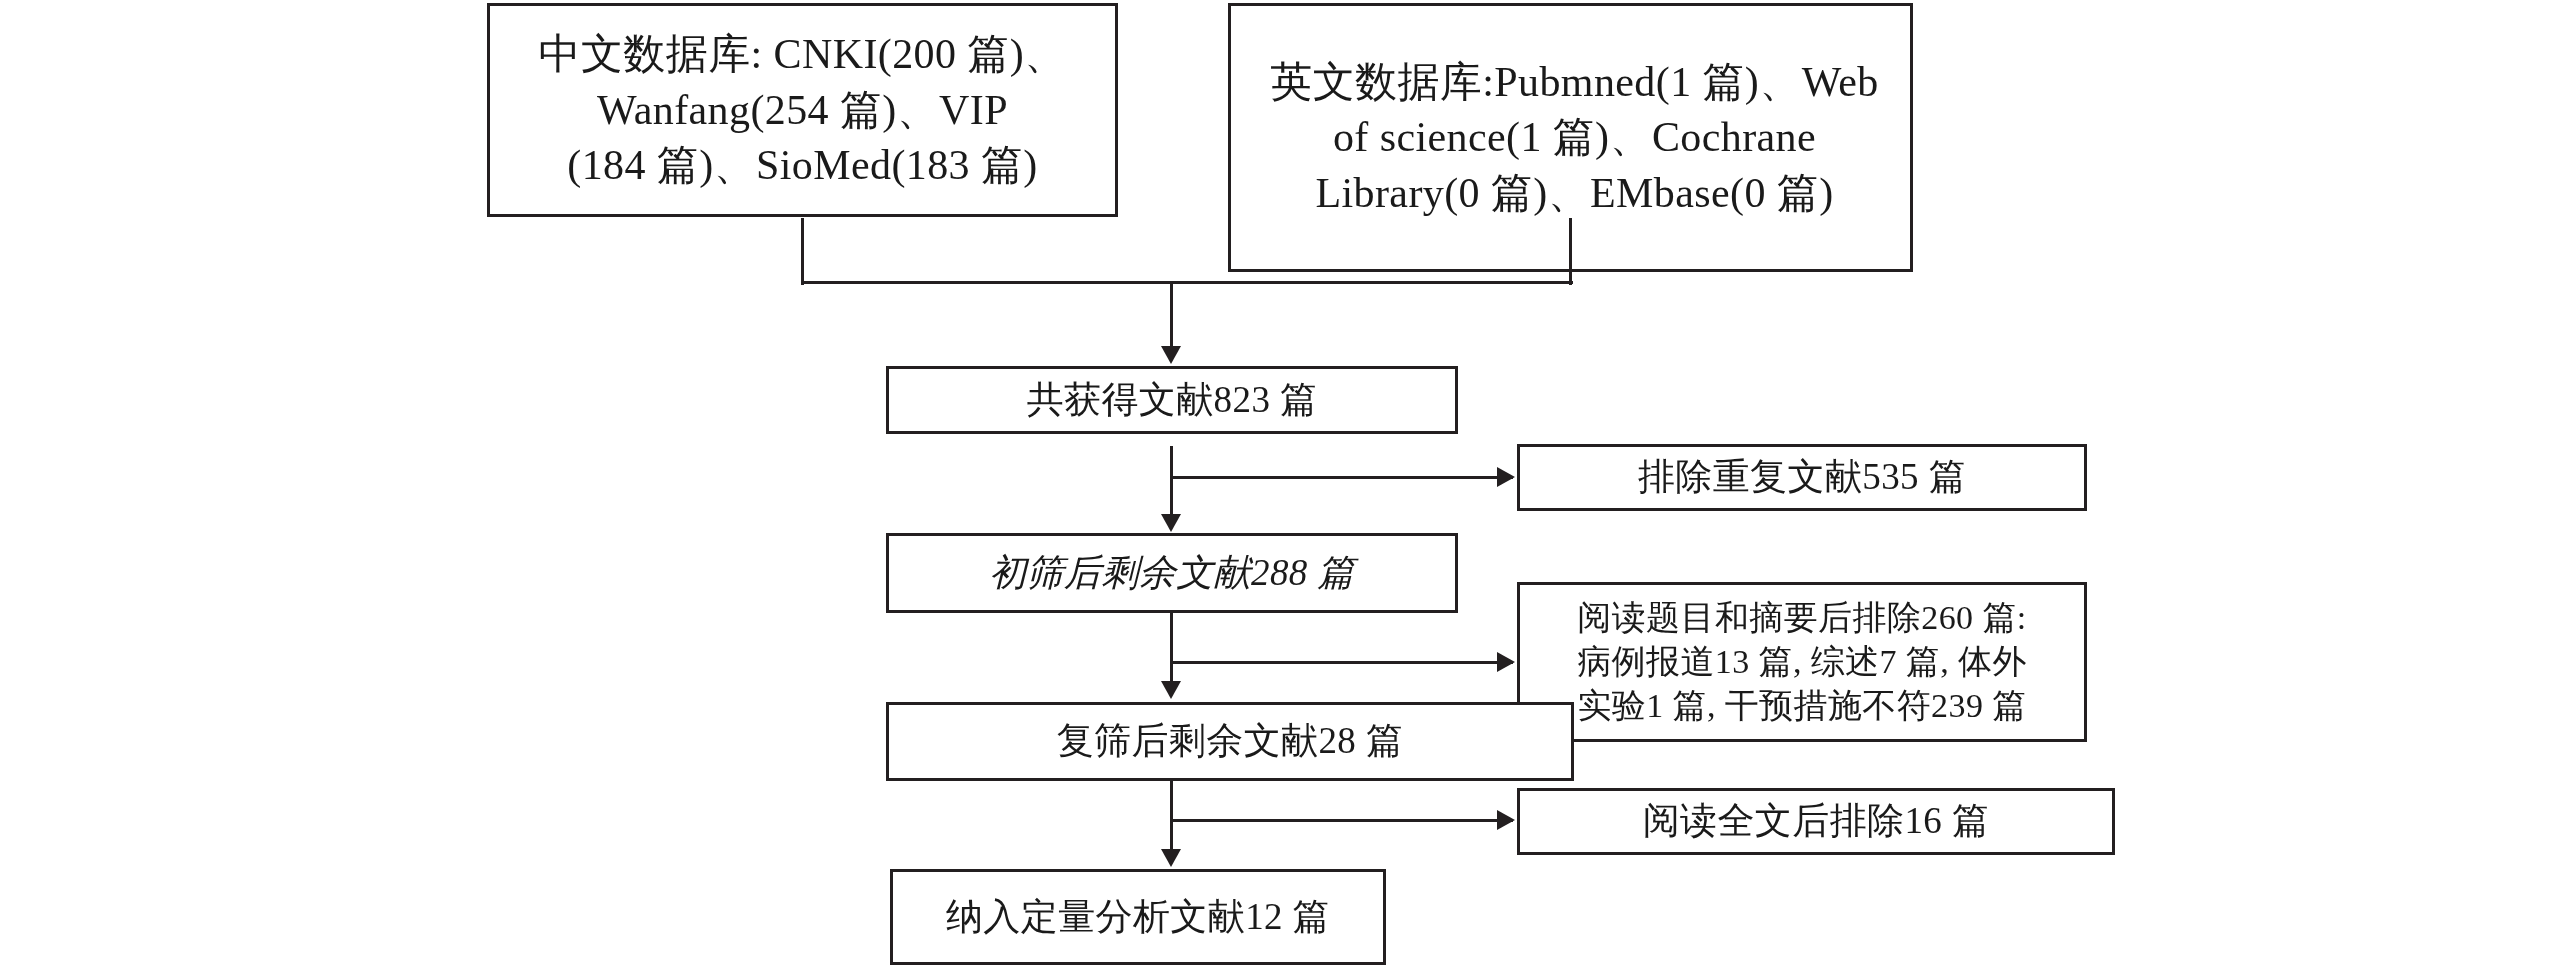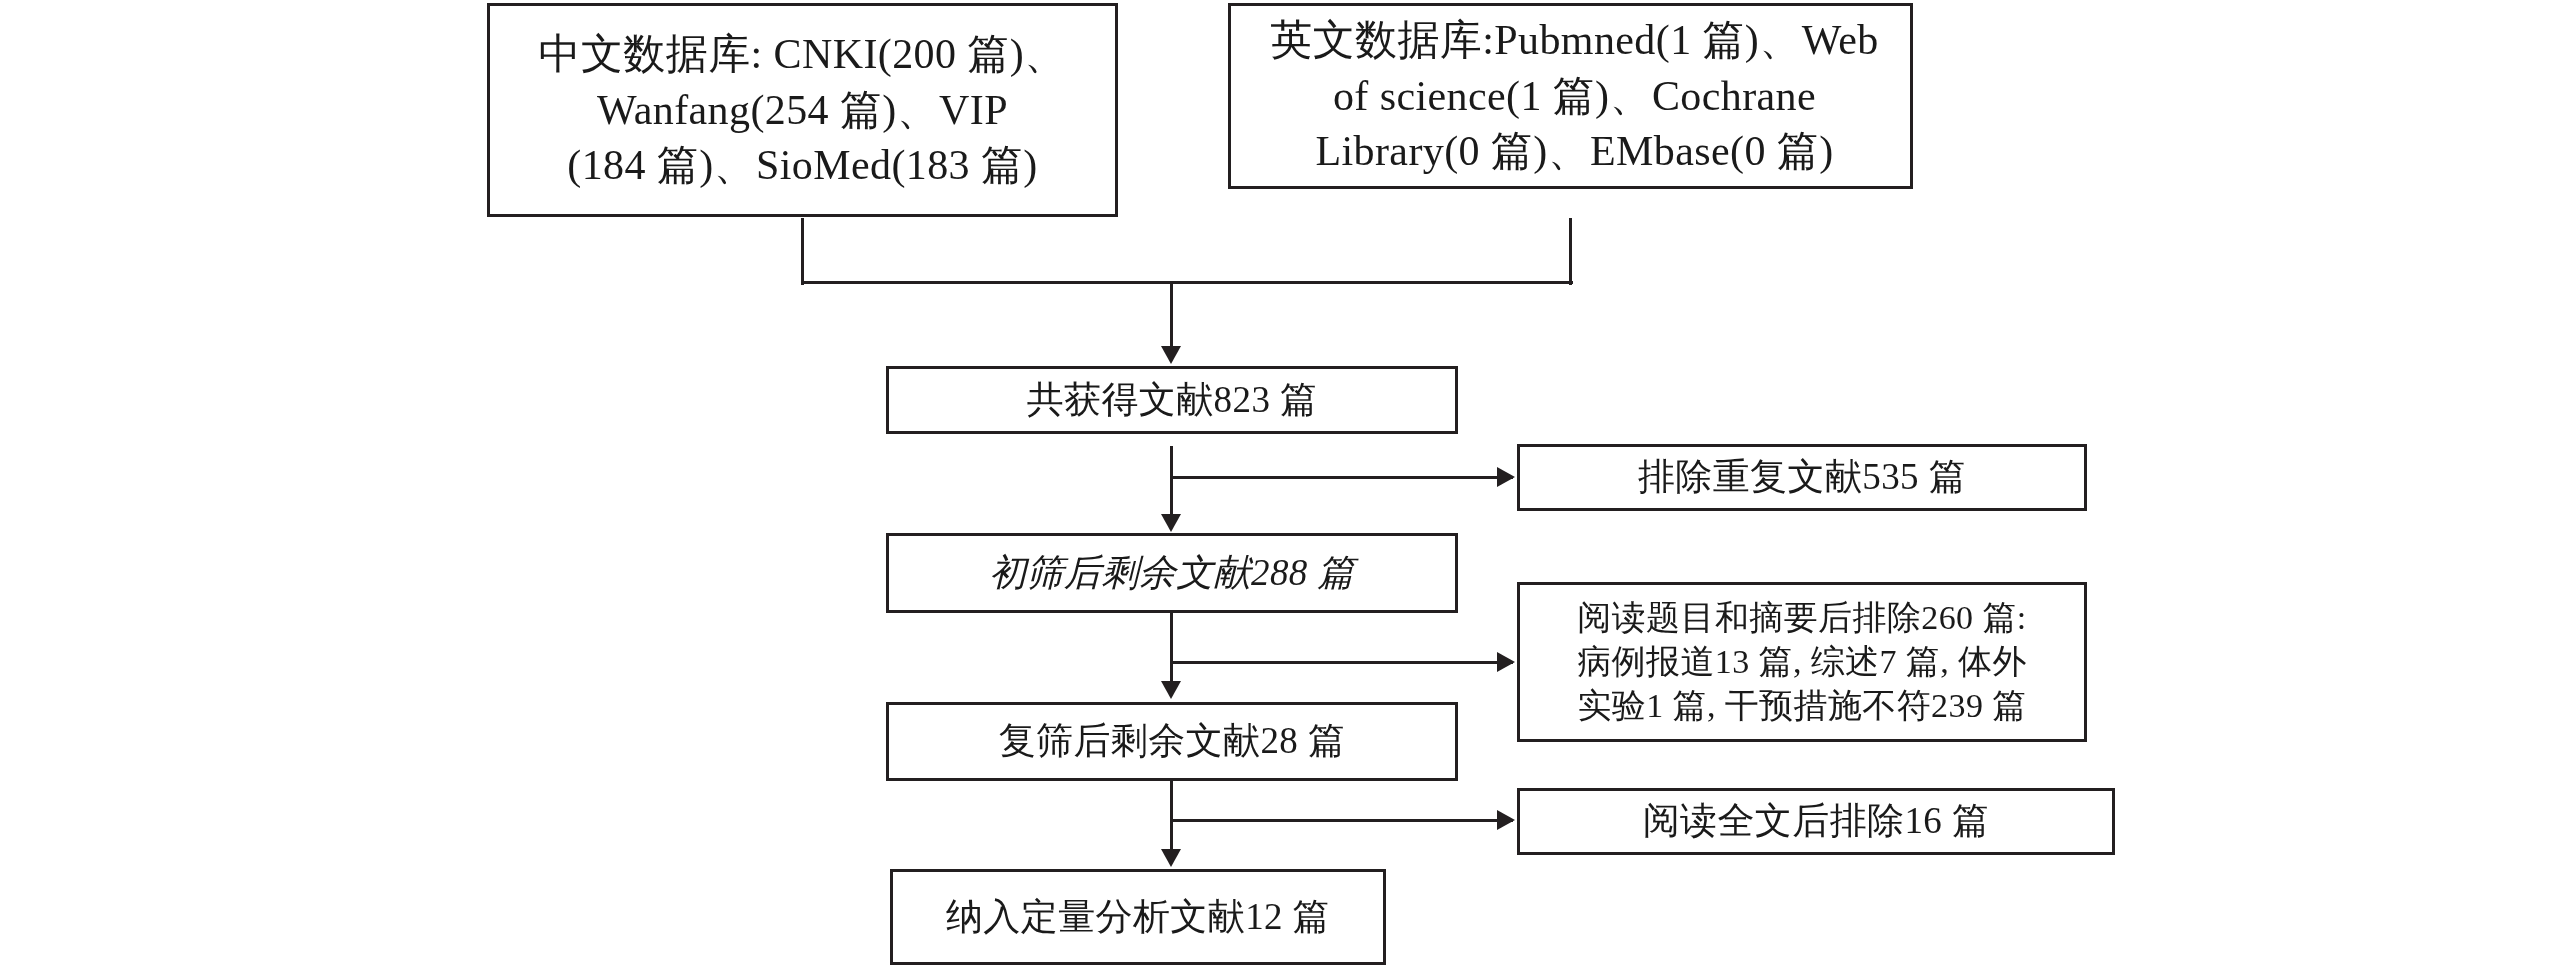--- a/index.html
+++ b/index.html
@@ -85,21 +85,21 @@
 <body>
 
 <div id="canvas">
 
   <div class="node src" style="left:487px; top:3.3px; width:631px; height:214px;">
     <span class="txt">中文数据库: CNKI(200 篇)、
 Wanfang(254 篇)、VIP
 (184 篇)、SioMed(183 篇)</span>
   </div>
 
-  <div class="node src" style="left:1228px; top:3.3px; width:685px; height:186px;padding-left:8px;">
+  <div class="node src" style="left:1228px; top:3.3px; width:685px; height:269px;padding-left:8px;">
     <span class="txt">英文数据库:Pubmned(1 篇)、Web
 of science(1 篇)、Cochrane
 Library(0 篇)、EMbase(0 篇)</span>
   </div>
 
   <div class="vline" style="left:801px; top:218px; height:67px;"></div>
 
   <div class="vline" style="left:1569px; top:218px; height:67px;"></div>
 
   <div class="hline" style="left:801px; top:281px; width:772px;"></div>
@@ -128,21 +128,21 @@
   <div class="hline" style="left:1170px; top:661px; width:343px;"></div>
   <div class="arrow-right" style="left:1497px; top:652px;"></div>
   <div class="arrow-down" style="left:1161px; top:681px;"></div>
 
   <div class="node detail" style="left:1517px; top:582px; width:570px; height:160px;">
     <span class="txt">阅读题目和摘要后排除260 篇:
 病例报道13 篇, 综述7 篇, 体外
 实验1 篇, 干预措施不符239 篇</span>
   </div>
 
-  <div class="node single" style="left:886px; top:702px; width:572px; height:79px;font-family:Liberation Serif, serif;">
+  <div class="node single" style="left:886px; top:702px; width:688px; height:79px;font-family:Liberation Serif, serif;">
     <span class="txt">复筛后剩余文献28 篇</span>
   </div>
 
   <div class="vline" style="left:1170px; top:781px; height:70px;"></div>
   <div class="hline" style="left:1170px; top:819px; width:343px;"></div>
   <div class="arrow-right" style="left:1497px; top:810px;"></div>
   <div class="arrow-down" style="left:1161px; top:849px;"></div>
 
   <div class="node single" style="left:1517px; top:788px; width:598px; height:67px;">
     <span class="txt">阅读全文后排除16 篇</span>

